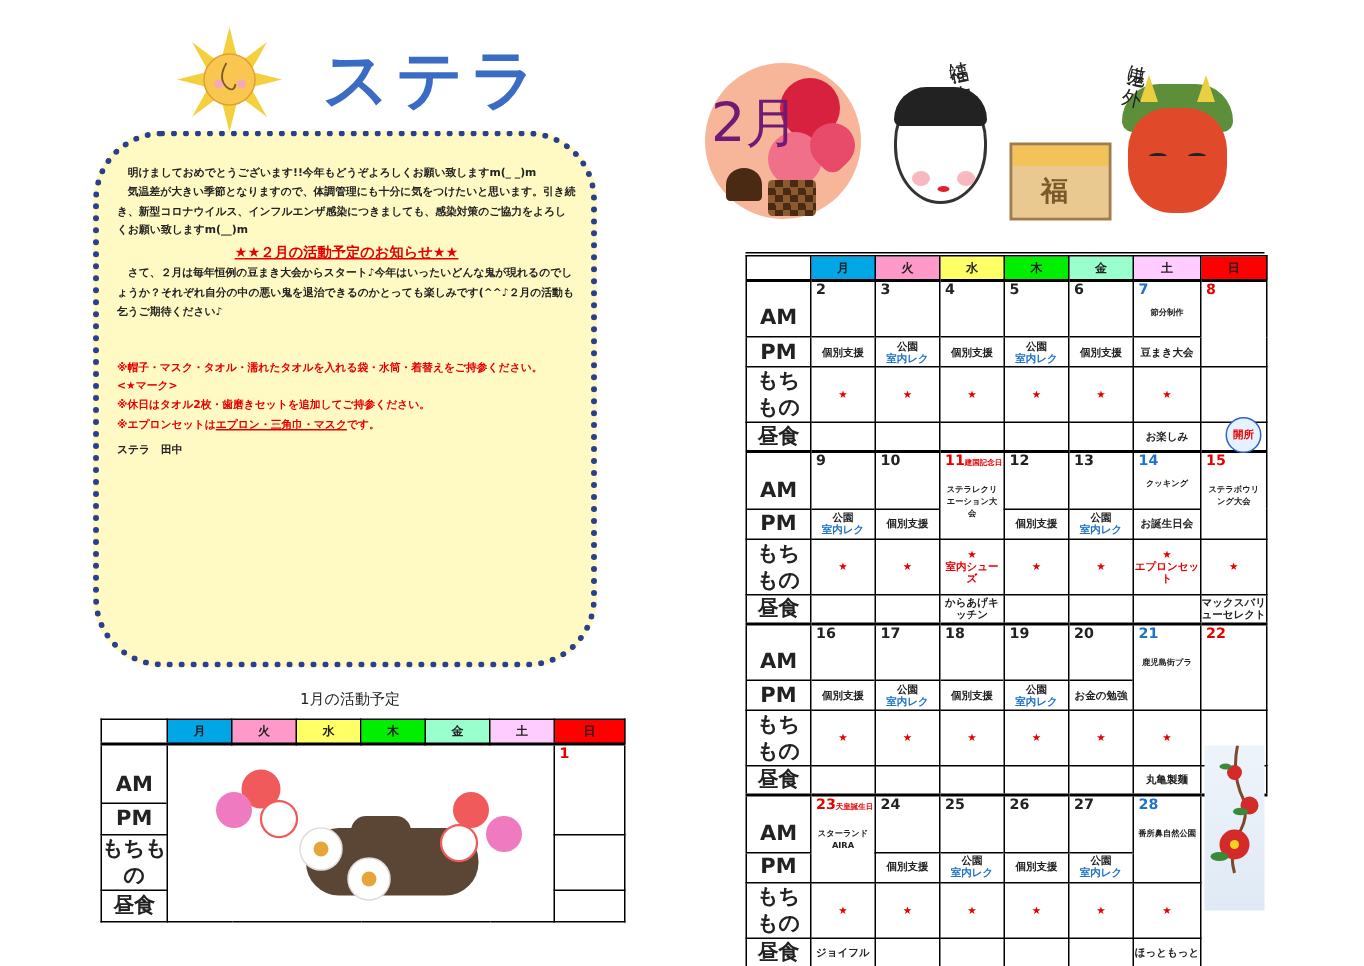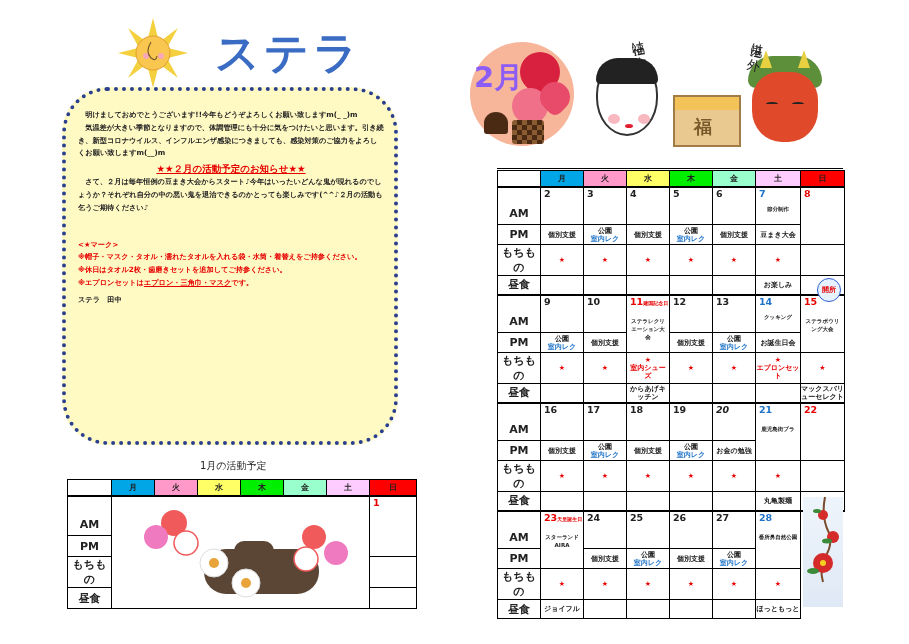--- a/index.html
+++ b/index.html
@@ -22,37 +22,37 @@
   .notice .gap { height: 12px; }
   .notice .blue { color: #1e73c8; }
   .notice .red { color: #e60000; }
   .notice .u { text-decoration: underline; }
   .notice .sign { padding-right: 34px; margin-top: 4px; }
 
   .jan-title { position: absolute; left: 200px; top: 459px; font-size: 10px; font-weight: normal; }
 
   table.cal { border-collapse: collapse; position: absolute; table-layout: fixed; }
   table.cal td { border: 1px solid #000; text-align: center; vertical-align: middle; font-size: 7px; font-weight: bold; padding: 0; }
-  table.cal .lbl { font-size: 11px; font-weight: bold; }
+  table.cal .lbl { font-size: 14px; font-weight: bold; }
   table.cal .hd { font-size: 8px; height: 16px; }
   .c-mon { background: #00a6e6; } .c-tue { background: #ff99c9; } .c-wed { background: #ffff66; }
   .c-thu { background: #00ee00; } .c-fri { background: #99ffcc; } .c-sat { background: #ffccff; } .c-sun { background: #ff0000; }
   .thick-t { border-top: 2px solid #000 !important; }
   .num { display: block; text-align: left; padding-left: 3px; font-size: 9.5px; font-weight: bold; }
   .num.sat { color: #1e73c8; } .num.sun { color: #e60000; }
   .num small { font-size: 5px; }
   .star { color: #e60000; font-size: 7px; }
   .blue { color: #1e73c8; }
   .red { color: #e60000; }
   .small5 { font-size: 5.5px; line-height: 8px; }
   .dash-b { border-bottom: 1px dashed #000 !important; }
 
   
   .feb-circle { position: absolute; left: 470px; top: 42px; width: 104px; height: 104px; border-radius: 50%; background: #f7b69a; }
-  .feb-text { position: absolute; left: 474px; top: 58px; font-size: 29px; font-weight: bold; color: #8b5cf6; }
+  .feb-text { position: absolute; left: 474px; top: 58px; font-size: 36px; font-weight: normal; color: #701a75; }
   .choco { position: absolute; background: #4a2a12; border-radius: 3px; }
   .okame { position: absolute; left: 596px; top: 60px; width: 62px; height: 76px; background: #fff; border: 2px solid #333; border-radius: 45% 45% 50% 50%; }
   .okame-hair { position: absolute; left: 596px; top: 58px; width: 62px; height: 26px; background: #222; border-radius: 30px 30px 6px 6px; }
   .masu { position: absolute; left: 673px; top: 95px; width: 68px; height: 52px; background: #e9c98f; border: 2px solid #a27c46; }
   .masu-text { position: absolute; left: 694px; top: 115px; font-size: 18px; font-weight: bold; color: #7a5a2a; }
   .oni { position: absolute; left: 752px; top: 72px; width: 66px; height: 70px; background: #e04a2a; border-radius: 40% 40% 45% 45%; }
   .oni-hair { position: absolute; left: 748px; top: 56px; width: 74px; height: 32px; background: #5d8f3a; border-radius: 40px 40px 12px 12px; }
   .fuku-text { position: absolute; left: 628px; top: 32px; font-size: 13px; color: #222; writing-mode: vertical-rl; transform: rotate(-10deg); }
   .oni-text { position: absolute; left: 748px; top: 34px; font-size: 13px; color: #222; writing-mode: vertical-rl; transform: rotate(12deg); }
   .header-rule { position: absolute; left: 497px; top: 168px; width: 346px; height: 1px; background: #000; }
@@ -84,22 +84,22 @@
 </div>
 <div class="brand">ステラ</div>
 
 <div class="notice">
   <p class="indent">明けましておめでとうございます!!今年もどうぞよろしくお願い致しますm(_ _)m</p>
   <p class="indent">気温差が大きい季節となりますので、体調管理にも十分に気をつけたいと思います。引き続き、新型コロナウイルス、インフルエンザ感染につきましても、感染対策のご協力をよろしくお願い致しますm(__)m</p>
   <p class="heading">★★２月の活動予定のお知らせ★★</p>
   <p class="indent">さて、２月は毎年恒例の豆まき大会からスタート♪今年はいったいどんな鬼が現れるのでしょうか？それぞれ自分の中の悪い鬼を退治できるのかとっても楽しみです(^^♪２月の活動も乞うご期待ください♪</p>
   <div class="gap"></div>
   <div class="gap"></div>
+  <p class="red">※帽子・マスク・タオル・濡れたタオルを入れる袋・水筒・着替えをご持参ください。</p>
   <p class="red">&lt;★マーク&gt;</p>
-  <p class="red">※帽子・マスク・タオル・濡れたタオルを入れる袋・水筒・着替えをご持参ください。</p>
   <p class="red">※休日はタオル2枚・歯磨きセットを追加してご持参ください。</p>
   <p class="red"><span>※エプロンセットは</span><span class="u">エプロン・三角巾・マスク</span><span>です。</span></p>
   <p class="sign">ステラ　田中</p>
 </div>
 
 <div class="jan-title">1月の活動予定</div>
 
 <table class="cal" style="left:67px; top:479px; width:349px;">
   <colgroup>
     <col style="width:44px">
@@ -399,21 +399,21 @@
           <div class="small5" style="margin-top:6px;padding:0 2px;"></div>
         </td>
         <td class="thick-t dash-b" style="vertical-align:top;">
           <span class="num"><span>18</span></span>
           <div class="small5" style="margin-top:6px;padding:0 2px;"></div>
         </td>
         <td class="thick-t dash-b" style="vertical-align:top;margin-left:13px;">
           <span class="num"><span>19</span></span>
           <div class="small5" style="margin-top:6px;padding:0 2px;"></div>
         </td>
-        <td class="thick-t dash-b" style="vertical-align:top;font-style:italic;">
+        <td class="thick-t dash-b" style="vertical-align:top;">
           <span class="num"><span>20</span></span>
           <div class="small5" style="margin-top:6px;padding:0 2px;"></div>
         </td>
         <td class="thick-t" style="vertical-align:top;" rowspan="2">
           <span class="num sat"><span>21</span></span>
           <div class="small5" style="margin-top:10px;padding:0 2px;">鹿児島街プラ</div>
         </td>
         <td class="thick-t" style="vertical-align:top;" rowspan="2">
           <span class="num sun"><span>22</span></span>
           <div class="small5" style="margin-top:10px;padding:0 2px;"></div>

